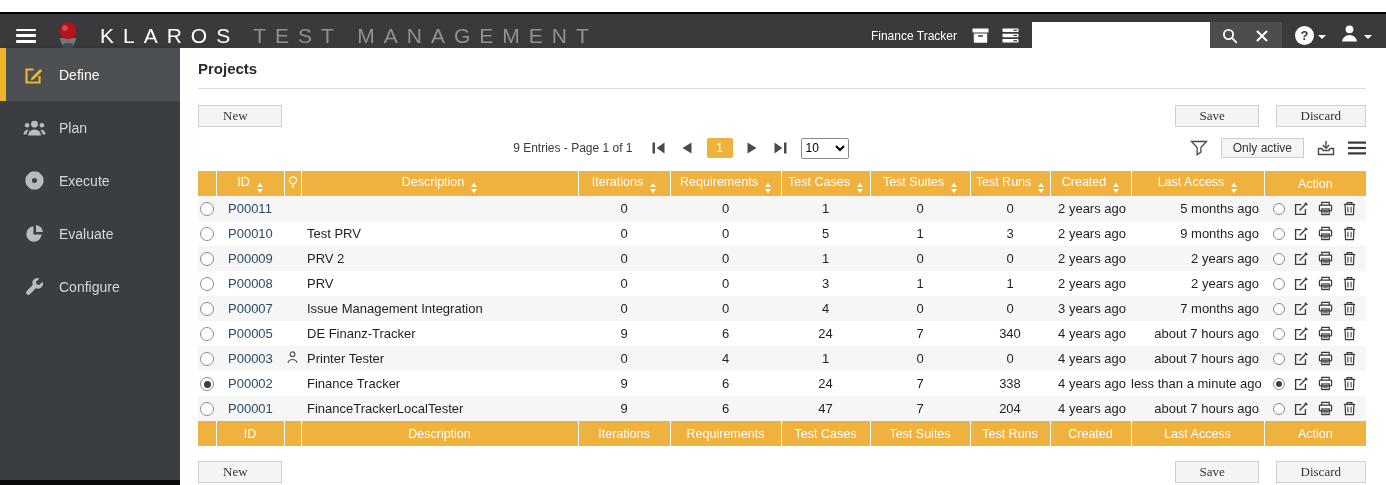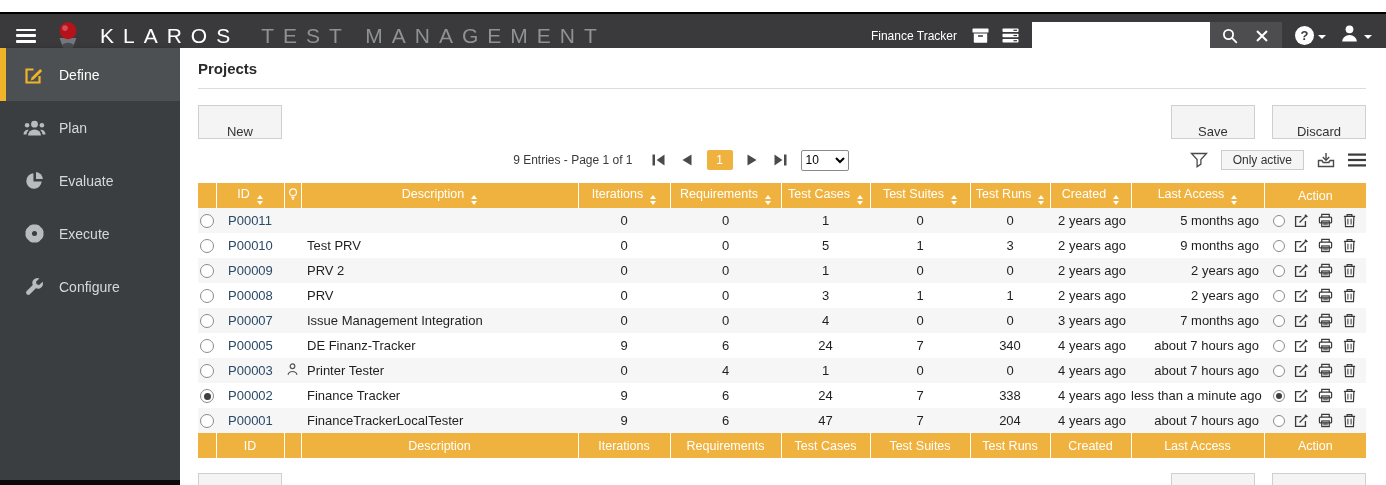--- a/index.html
+++ b/index.html
@@ -6,21 +6,21 @@
   body{background:#dcdcdc;font-family:"Liberation Sans",sans-serif}
   .screen{position:relative;width:1386px;height:485px;background:#fff;overflow:hidden}
 
   
   .topbar{position:absolute;top:12px;left:0;width:100%;height:48px;background:#3a3a3c;
     border-top:2px solid #000;border-bottom:3px solid #161616;display:flex;align-items:center;padding:12px 14px;color:#fff}
   .hamburger{width:20px;height:14px;display:flex;flex-direction:column;justify-content:space-between;cursor:pointer;margin-left:2px}
   .hamburger b{height:2.6px;background:#fff;border-radius:1px}
   .logo{margin-left:16px;display:flex;align-items:center}
   .brand{margin-left:16px;font-size:21px;letter-spacing:9px;color:#fff;white-space:nowrap}
-  .brand2{margin-left:22px;font-size:21px;letter-spacing:9px;color:#8f9193;white-space:nowrap}
+  .brand2{margin-left:14px;font-size:21px;letter-spacing:9px;color:#8f9193;white-space:nowrap}
   .top-right{margin-left:auto;display:flex;align-items:center;gap:13px}
   .project-label{font-size:12px;color:#fff;margin-right:2px}
   .search-wrap{display:flex;align-items:stretch;height:27px}
   .search-input{width:178px;height:27px;border:1px solid #fff;background:#fff;padding:0 6px;font-size:12px;outline:none}
   .search-btns{display:flex;align-items:center;background:#4d4d4f;padding:0 6px;gap:4px}
   .sbtn{width:28px;height:23px;display:flex;align-items:center;justify-content:center;cursor:pointer}
   .help-group,.user-group{display:flex;align-items:center;gap:4px;cursor:pointer}
   .help-circle{width:19px;height:19px;border-radius:50%;background:#fff;color:#3a3a3c;font-size:13px;font-weight:bold;display:flex;align-items:center;justify-content:center}
   .caret{width:0;height:0;border-left:4px solid transparent;border-right:4px solid transparent;border-top:4.5px solid #fff;margin-top:2px}
 
@@ -31,22 +31,22 @@
   .side-item .lbl{margin-left:13px;font-size:14px;color:#d7d8d9}
   .side-item.active{background:#4d5053;border-left-color:#f0b429}
   .side-item.active .lbl{color:#fff}
   .bottom-edge{position:absolute;left:0;bottom:0;width:180px;height:5px;background:#0a0a0a}
 
   
   .main{position:absolute;top:48px;left:180px;right:0;bottom:0;background:#fff;padding:12px 20px 0 18px}
   .page-title{font-size:15px;font-weight:bold;color:#2b2b2b}
   .title-rule{border:none;border-top:1px solid #ddd;margin-top:11px}
   .btn-row{display:flex;justify-content:space-between;margin-top:16px}
-  .btn{display:inline-block;min-width:84px;height:22px;padding:16px 24px;background:#f4f4f4;border:1px solid #cfcfcf;
-    font-size:13px;color:#333;text-align:center;line-height:20px;cursor:pointer;font-family:Liberation Sans, sans-serif}
+  .btn{display:inline-block;min-width:84px;height:22px;padding:0 24px;background:#f4f4f4;border:1px solid #cfcfcf;
+    font-size:13px;color:#333;text-align:left;line-height:20px;cursor:pointer;font-family:Liberation Serif, serif}
   .btn-right{display:flex;gap:17px}
 
   
   .toolbar{display:flex;align-items:center;height:26px;margin-top:8px}
   .toolbar .sp{flex:1}
   .pager{display:flex;align-items:center;gap:12px}
   .pager-text{font-size:12px;color:#3a3a3a;margin-right:6px}
   .pg{display:flex;align-items:center;justify-content:center;width:16px;height:16px;cursor:pointer}
   .page-cur{width:26px;height:20px;background:#f0b23e;color:#fff;font-size:12px;display:flex;align-items:center;justify-content:center;border-radius:2px;cursor:pointer}
   .size-select{width:48px;height:21px;font-size:12px;border:1px solid #8a8a8a;border-radius:2px;background:#fff;font-family:"Liberation Sans",sans-serif}
@@ -176,41 +176,41 @@
             <circle cx="3.6" cy="5.2" r="2.3"></circle>
             <path d="M0,14.5 a4.4,4.6 0 0 1 5.3,-4.7 8.6,8.6 0 0 0 -2.4,4.7 Z"></path>
             <circle cx="18.4" cy="5.2" r="2.3"></circle>
             <path d="M22,14.5 a4.4,4.6 0 0 0 -5.3,-4.7 8.6,8.6 0 0 1 2.4,4.7 Z"></path>
           </svg>
       </span>
       <span class="lbl">Plan</span>
     </div>
     <div class="side-item">
       <span class="ic">
-        <svg width="19" height="19" viewBox="0 0 18 18" fill="#b9bcbe">
-            <path d="M8,2.2 a7.3,7.3 0 1 0 7.8,7.8 L8,10 Z"></path>
-            <path d="M10.4,1 a7.3,7.3 0 0 1 6.6,6.6 L10.4,7.6 Z"></path>
-          </svg>
-      </span>
-      <span class="lbl">Evaluate</span>
-    </div>
-    <div class="side-item">
-      <span class="ic">
         <svg width="19" height="19" viewBox="0 0 18 18">
             <g fill="#b9bcbe">
               <rect x="5.5" y="0.5" width="7" height="17" rx="1.5"></rect>
               <rect x="0.5" y="5.5" width="17" height="7" rx="1.5"></rect>
               <rect x="5.5" y="0.5" width="7" height="17" rx="1.5" transform="rotate(45 9 9)"></rect>
               <rect x="0.5" y="5.5" width="17" height="7" rx="1.5" transform="rotate(45 9 9)"></rect>
               <circle cx="9" cy="9" r="5.4"></circle>
             </g>
             <circle cx="9" cy="9" r="2.4" fill="#3b3e40"></circle>
           </svg>
       </span>
       <span class="lbl">Execute</span>
+    </div>
+    <div class="side-item">
+      <span class="ic">
+        <svg width="19" height="19" viewBox="0 0 18 18" fill="#b9bcbe">
+            <path d="M8,2.2 a7.3,7.3 0 1 0 7.8,7.8 L8,10 Z"></path>
+            <path d="M10.4,1 a7.3,7.3 0 0 1 6.6,6.6 L10.4,7.6 Z"></path>
+          </svg>
+      </span>
+      <span class="lbl">Evaluate</span>
     </div>
     <div class="side-item">
       <span class="ic">
         <svg width="20" height="20" viewBox="0 0 19 19" fill="#b9bcbe">
             <path d="M17.6,4.4 a4.8,4.8 0 0 1 -6.3,6.3 L5.6,16.4 a2.1,2.1 0 0 1 -3,-3 L8.3,7.7 a4.8,4.8 0 0 1 6.3,-6.3 L11.4,4.6 l0.6,2.4 2.4,0.6 Z"></path>
           </svg>
       </span>
       <span class="lbl">Configure</span>
     </div>
   </div>

